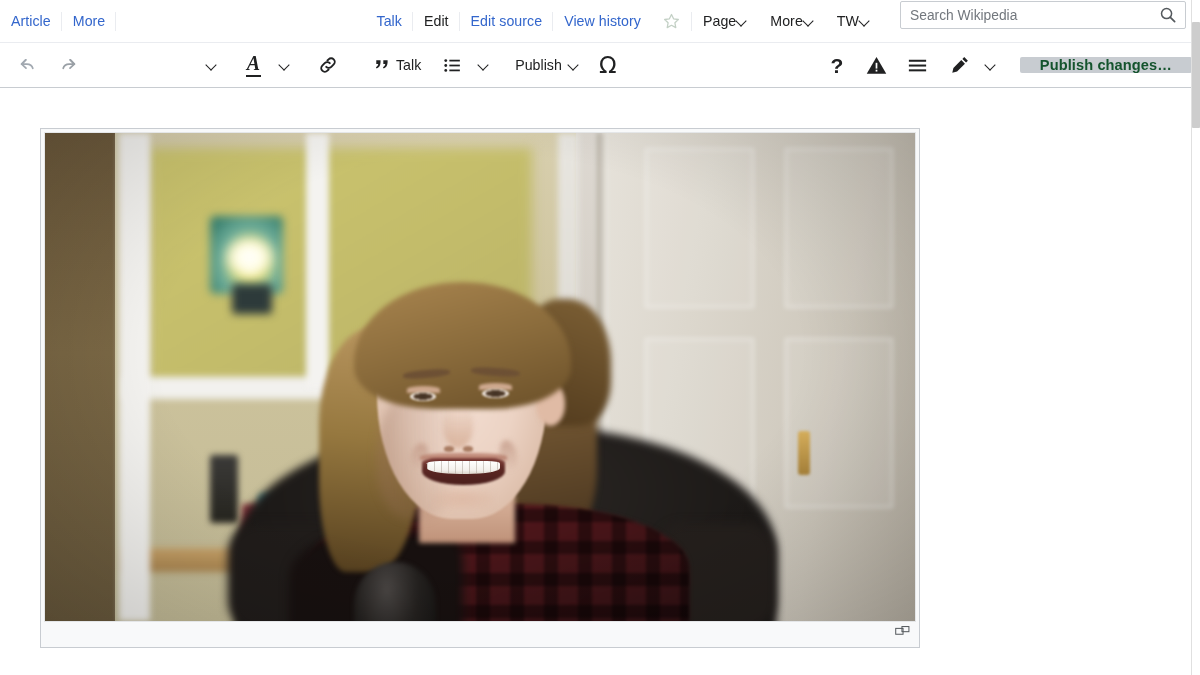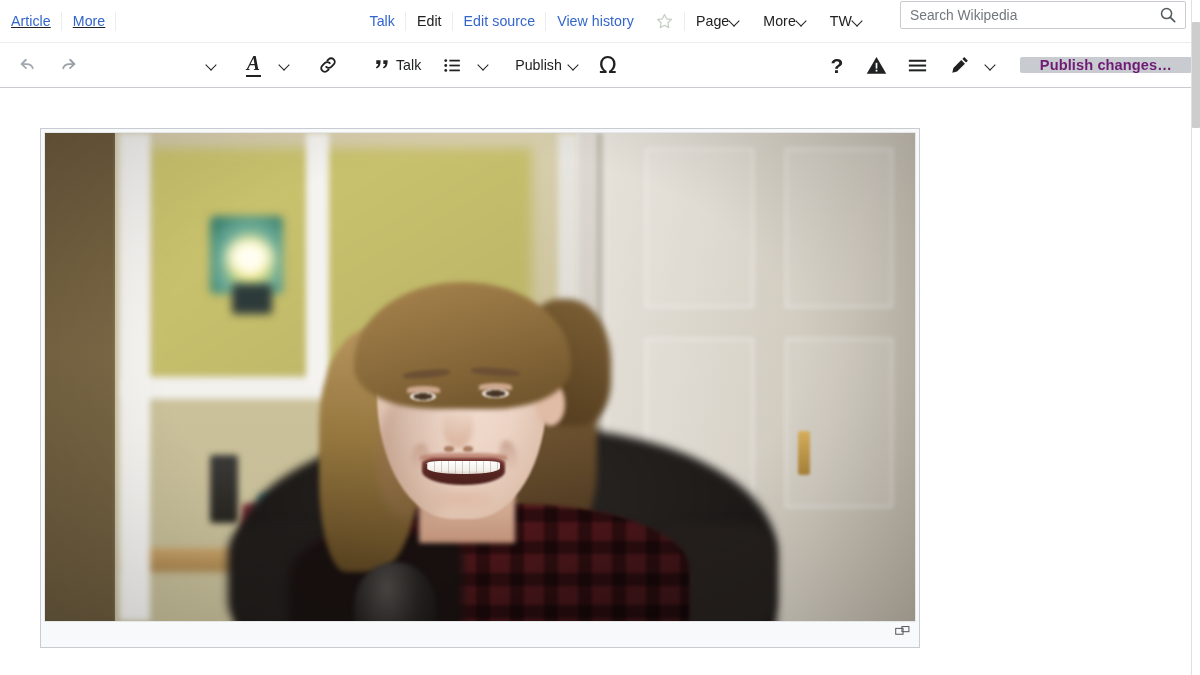--- a/index.html
+++ b/index.html
@@ -35,21 +35,20 @@
   }
 
   .nav-group {
     display: flex;
     align-items: center;
     height: 42px;
   }
 
   .nav-group.left {
     margin-left: 0px;
-    text-decoration: underline;
   }
 
   .nav-group.right {
     margin-left: auto;
     padding-right: 14px;
   }
 
   .nav-item {
     font-size: 14.2px;
     line-height: 1;
@@ -118,21 +117,21 @@
     content: "";
     position: absolute;
     right: 0;
     top: 6px;
     bottom: 6px;
     width: 1px;
     background: #eaecf0;
   }
 
   .search-wrap {
-    margin-left: 25px;
+    margin-left: 18px;
     position: relative;
     width: 286px;
     height: 40px;
   }
   .search-input {
     width: 100%;
     height: 28px;
     box-sizing: border-box;
     border: 1px solid #c8ccd1;
     border-radius: 2px;
@@ -186,21 +185,21 @@
     color: #202122;
     box-sizing: border-box;
     user-select: none;
   }
   .tb-btn.disabled { cursor: default; }
 
   .tb-spacer { flex: 1 1 auto; }
 
   .publish-btn {
     background: #c8ccd1;
-    color: #701a75;
+    color: #14532d;
     font-size: 14.6px;
     font-weight: bold;
     display: flex;
     align-items: center;
     justify-content: center;
     padding: 0 20px;
     margin: 3px 8px 3px 6px;
     border-radius: 2px;
     letter-spacing: 0.1px;
     white-space: nowrap;

